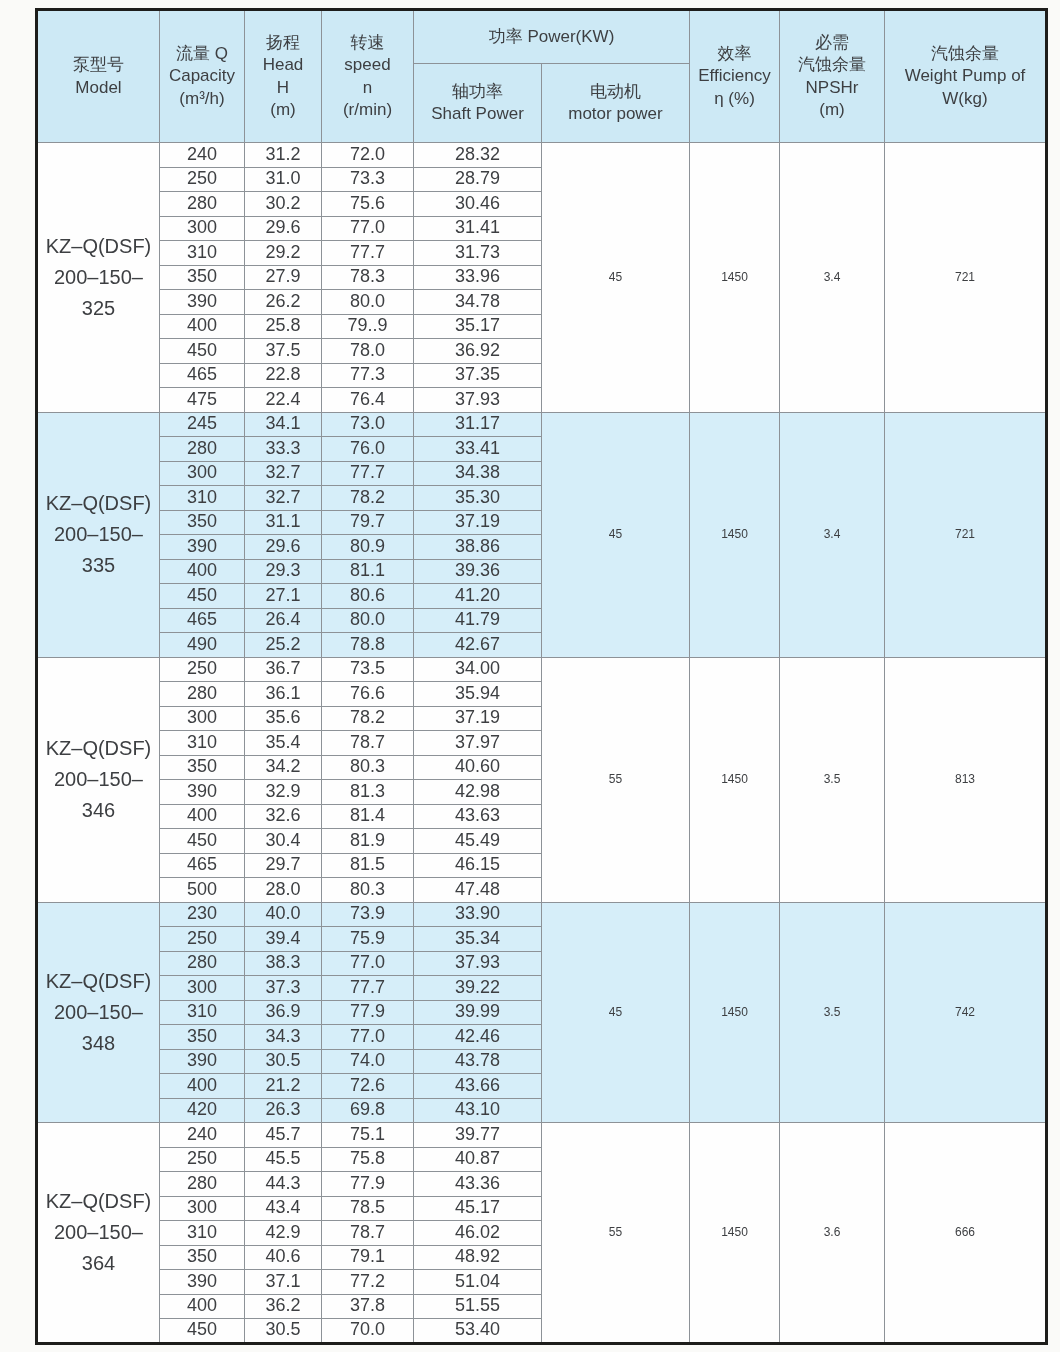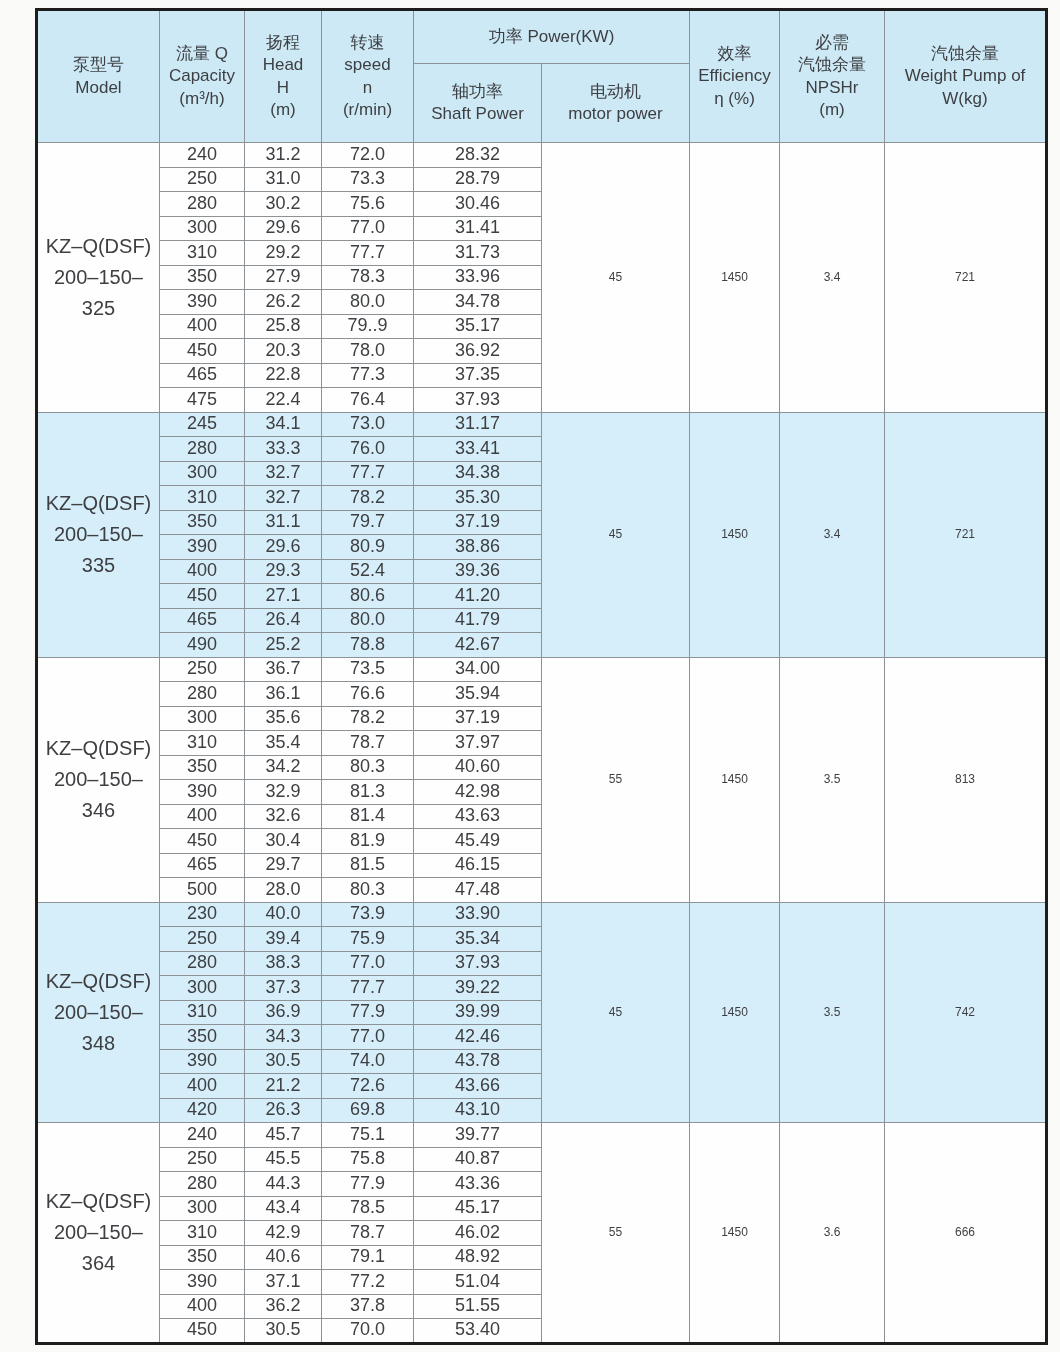--- a/index.html
+++ b/index.html
@@ -159,21 +159,21 @@
         <td>34.78</td>
       </tr>
       <tr>
         <td>400</td>
         <td>25.8</td>
         <td>79..9</td>
         <td>35.17</td>
       </tr>
       <tr>
         <td>450</td>
-        <td>20.3</td>
+        <td>37.5</td>
         <td>78.0</td>
         <td>36.92</td>
       </tr>
       <tr>
         <td>465</td>
         <td>22.8</td>
         <td>77.3</td>
         <td>37.35</td>
       </tr>
       <tr>
@@ -220,21 +220,21 @@
       </tr>
       <tr class="hl">
         <td>390</td>
         <td>29.6</td>
         <td>80.9</td>
         <td>38.86</td>
       </tr>
       <tr class="hl">
         <td>400</td>
         <td>29.3</td>
-        <td>52.4</td>
+        <td>81.1</td>
         <td>39.36</td>
       </tr>
       <tr class="hl">
         <td>450</td>
         <td>27.1</td>
         <td>80.6</td>
         <td>41.20</td>
       </tr>
       <tr class="hl">
         <td>465</td>

